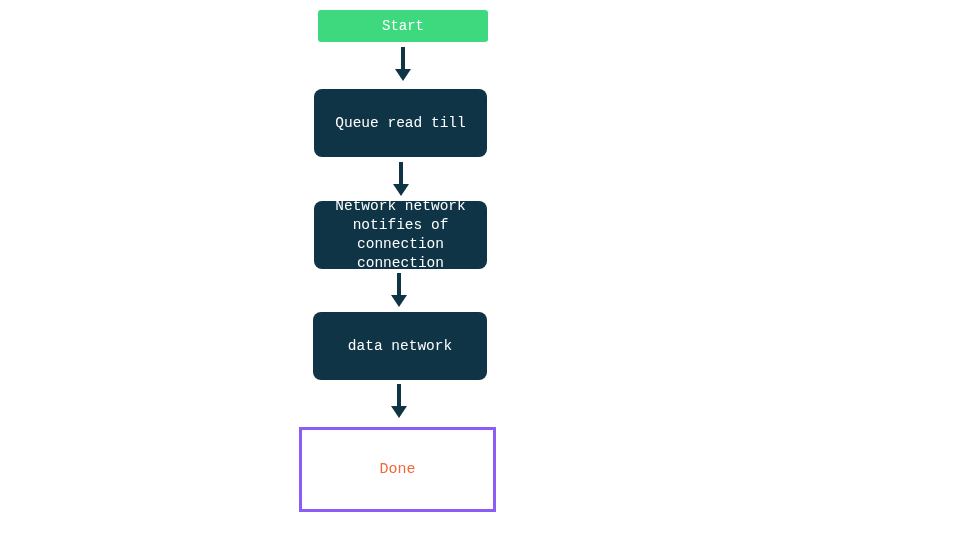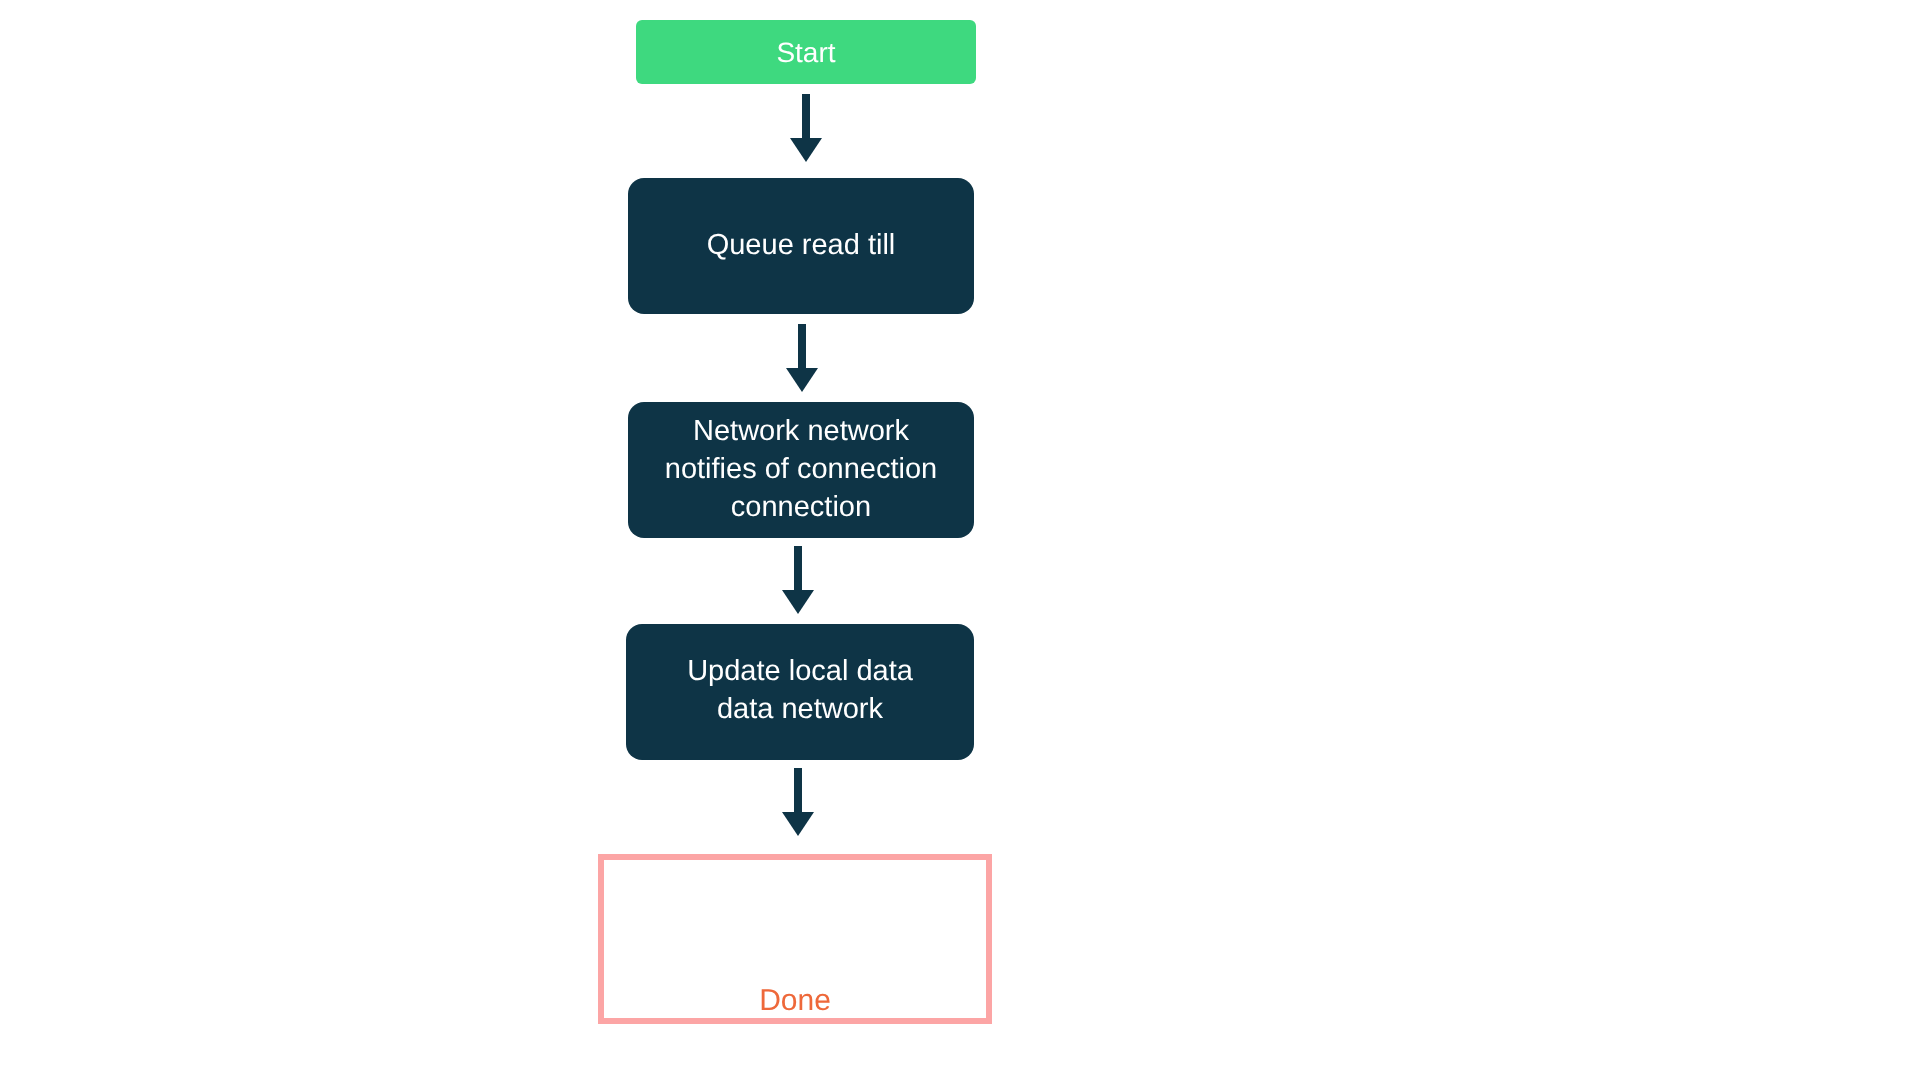--- a/index.html
+++ b/index.html
@@ -2,21 +2,21 @@
 <html><head>
 <meta charset="utf-8">
 <style>
   html, body { margin: 0; padding: 0; background: #ffffff; }
   .page {
     position: relative;
     width: 816px;
     height: 540px;
     background: #ffffff;
     overflow: hidden;
-    font-family: Liberation Sans, sans-serif;
+    font-family: Liberation Mono, monospace;
   }
   .node {
     position: absolute;
     display: flex;
     flex-direction: column;
     align-items: center;
     justify-content: center;
     text-align: center;
     box-sizing: border-box;
   }
@@ -34,25 +34,24 @@
     color: #ffffff;
     font-size: 14.5px;
     line-height: 19px;
   }
   .node-queue   { left: 314px; top: 89px;  width: 173px; height: 68px; }
   .node-network { left: 314px; top: 201px; width: 173px; height: 68px; }
   .node-update  { left: 313px; top: 312px; width: 174px; height: 68px; }
   .node-done {
     left: 299px; top: 427px; width: 197px; height: 85px;
     background: #ffffff;
-    border: 3px solid #fca5a5;
+    border: 3px solid #8b5cf6;
     border-radius: 0;
     color: #ee683a;
     font-size: 15px;
-    justify-content: flex-end;
   }
   .arrow {
     position: absolute;
     width: 16px;
   }
   .arrow .stem {
     width: 4px; height: 22px;
     background: #0e3446;
     margin: 0 auto;
   }
@@ -96,21 +95,20 @@
     <span class="ln">notifies of connection</span>
     <span class="ln">connection</span>
   </div>
 
   <div class="arrow arrow-3">
     <div class="stem"></div>
     <div class="head"></div>
   </div>
 
   <div class="node node-process node-update">
-    <span class="ln">Update local data</span>
     <span class="ln">data network</span>
   </div>
 
   <div class="arrow arrow-4">
     <div class="stem"></div>
     <div class="head"></div>
   </div>
 
   <div class="node node-done">
     <span class="ln">Done</span>

